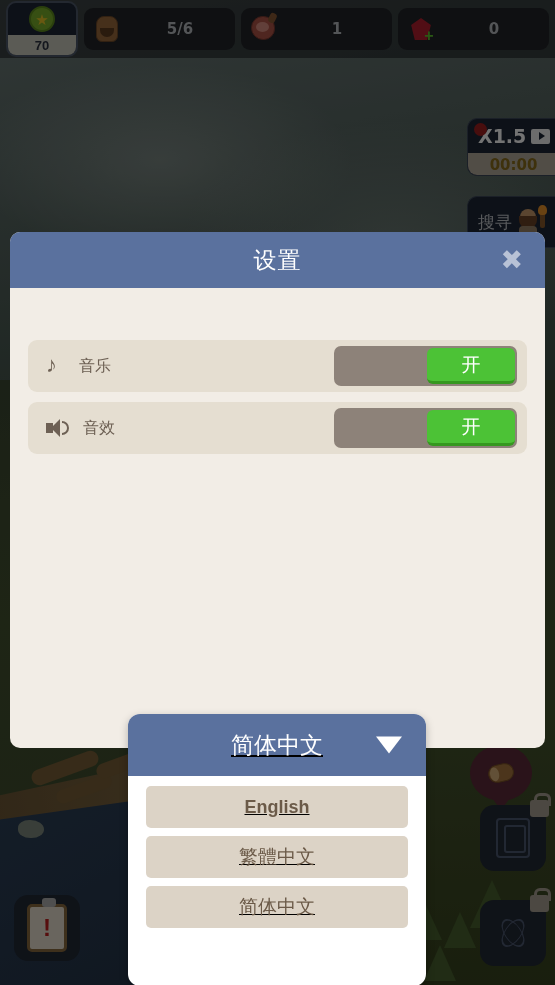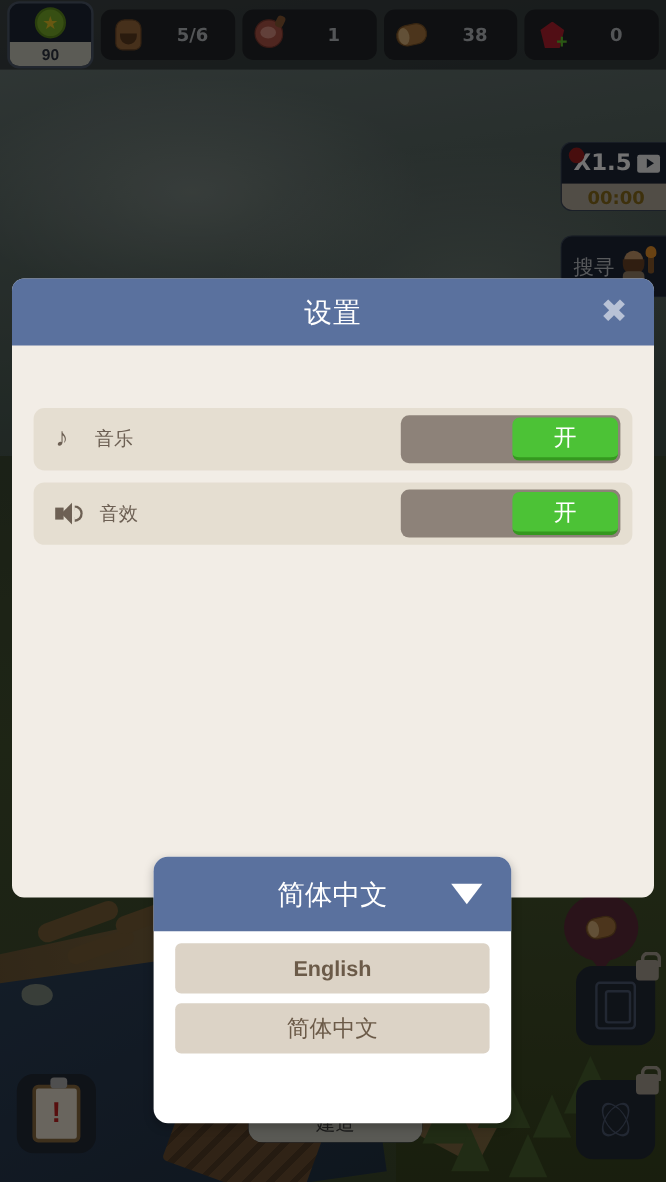--- a/index.html
+++ b/index.html
@@ -415,20 +415,21 @@
   }
 
   .lang-widget {
     position: absolute; left: 118px; top: 392px;
     width: 298px; z-index: 25;
   }
   .lang-panel {
     background: #ffffff; border-radius: 12px;
     padding-bottom: 34px;
     box-shadow: 0 3px 8px rgba(0,0,0,0.25);
+    text-decoration: underline;
   }
   .lang-select {
     height: 62px; background: #5a719e;
     border-radius: 12px 12px 0 0;
     display: flex; align-items: center; justify-content: center;
     position: relative; cursor: pointer;
   }
   .lang-select-text { color: #ffffff; font-size: 23px; }
   .lang-caret {
     position: absolute; right: 24px; top: 50%; transform: translateY(-50%);
@@ -475,43 +476,37 @@
     <div class="tree s" style="left:376px; top:940px;"></div>
     <div class="tree s" style="left:424px; top:945px;"></div>
   </div>
 
   <div class="topbar">
 
     <div class="level-badge">
       <div class="top">
         <div class="medal">★</div>
       </div>
-      <div class="bot">90</div>
+      <div class="bot">70</div>
     </div>
 
     <div class="res-chip">
       <div class="res-icon">
         <div class="ico-pop"></div>
       </div>
       <div class="res-val">5/6</div>
     </div>
 
     <div class="res-chip">
       <div class="res-icon">
         <div class="ico-meat"></div>
       </div>
       <div class="res-val">1</div>
     </div>
 
-    <div class="res-chip">
-      <div class="res-icon">
-        <div class="ico-wood" style="margin-top:4px;"></div>
-      </div>
-      <div class="res-val">38</div>
-    </div>
 
     <div class="res-chip">
       <div class="res-icon gem-wrap">
         <div class="ico-gem"></div>
         <span class="gem-plus">+</span>
       </div>
       <div class="res-val">0</div>
     </div>
   </div>
 
@@ -600,20 +595,21 @@
 
 
       <div class="lang-widget">
         <div class="lang-panel">
           <div class="lang-select">
             <span class="lang-select-text">简体中文</span>
             <span class="lang-caret"></span>
           </div>
           <div class="lang-list">
             <div class="lang-item latin">English</div>
+            <div class="lang-item">繁體中文</div>
             <div class="lang-item">简体中文</div>
           </div>
         </div>
       </div>
 
     </div>
   </div>
 
 </div>
 

